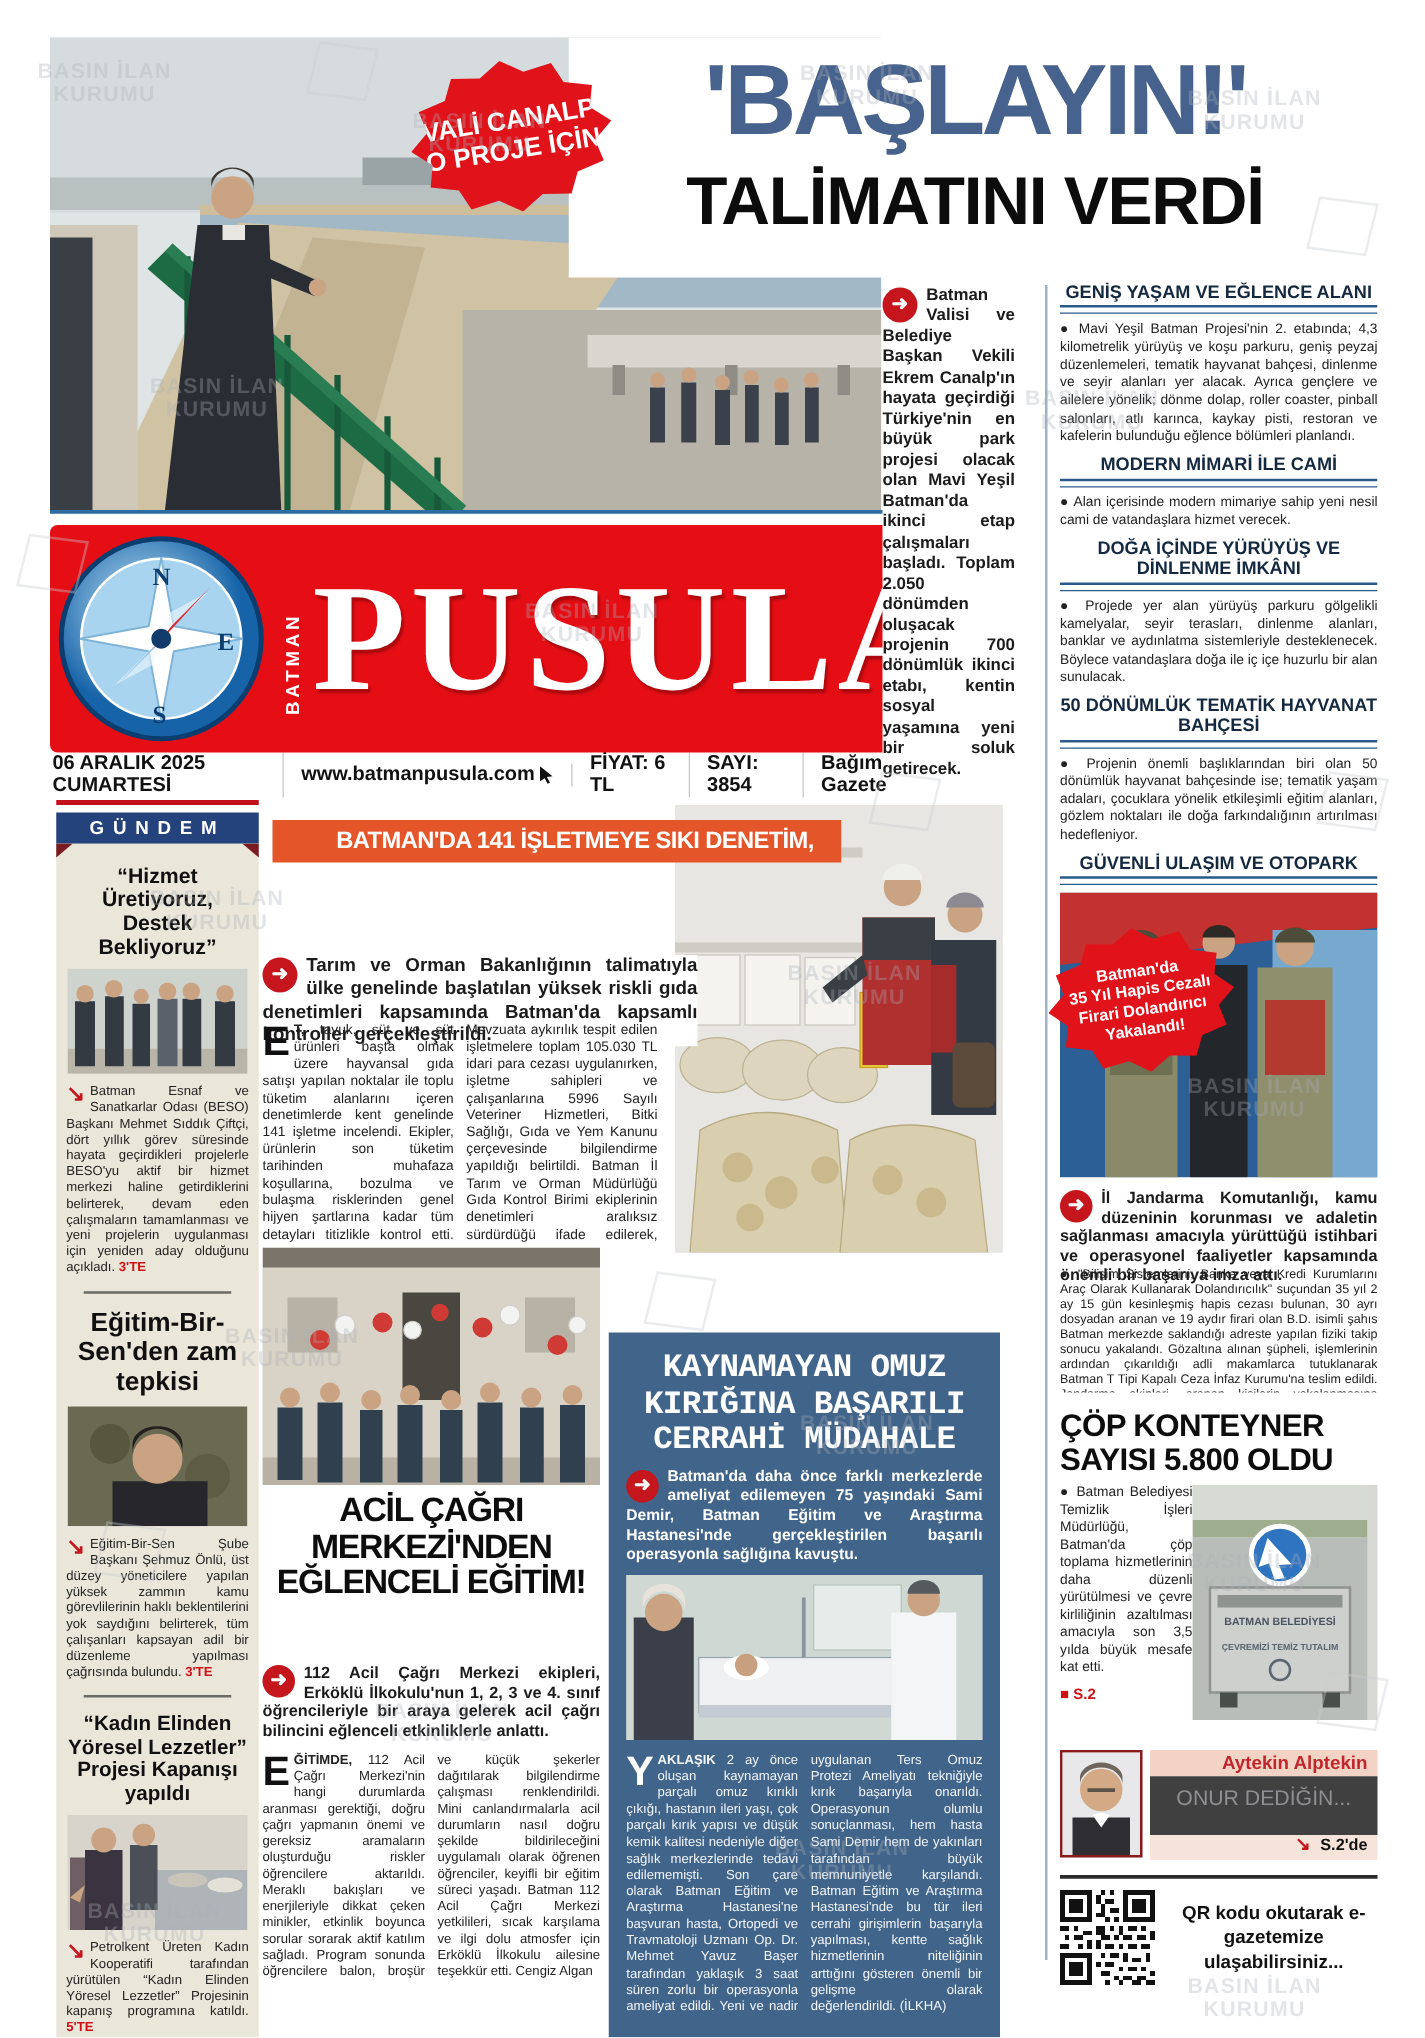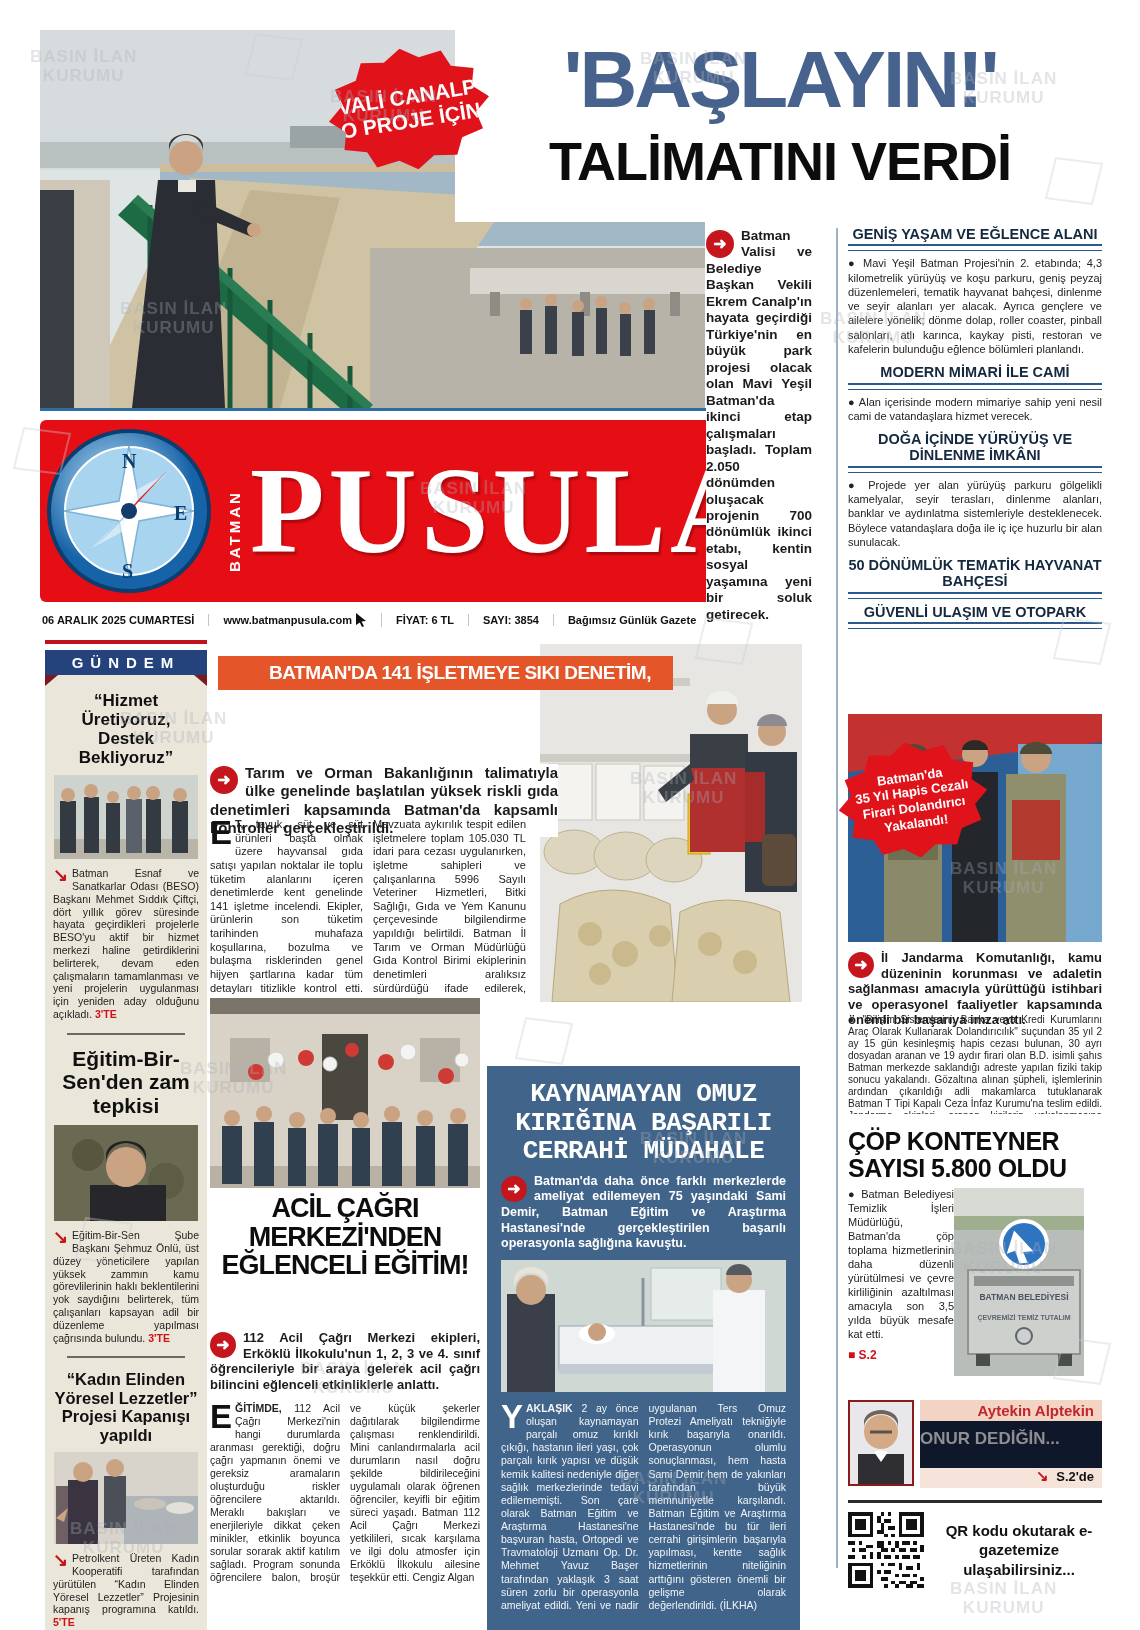--- a/index.html
+++ b/index.html
@@ -32,21 +32,21 @@
        font-weight:bold;}
   .dblrule{height:4px;border-top:2px solid #2a5a8c;border-bottom:1px solid #2a5a8c;margin:2px 0 5px;}
   .tsec p{font-size:11px;line-height:1.3;margin:0 0 8px;text-align:justify;color:#222;}
   .vline{position:absolute;width:2px;background:#9fb2c4;}
   
   .mast{position:absolute;background:#e60e15;border-radius:6px;}
   .mastcity{position:absolute;writing-mode:vertical-rl;transform:rotate(180deg);color:#fff;
        font-weight:bold;font-size:15px;letter-spacing:3px;}
   .masttitle{position:absolute;font-family:"Liberation Serif",serif;font-weight:bold;color:#fff;
        font-size:122px;letter-spacing:4px;line-height:170px;text-shadow:2px 3px 2px rgba(60,0,0,.35);}
-  .dateline{position:absolute;display:flex;align-items:center;font-weight:bold;font-size:11px;
+  .dateline{position:absolute;display:flex;align-items:center;font-weight:bold;font-size:16px;
        color:#111;}
   .dateline .dlitem{padding:0 14px;border-right:1px solid #c5c5c5;display:flex;align-items:center;gap:4px;}
   .dateline .dlitem:first-child{padding-left:0;}
   .dateline .dlitem:last-child{border-right:none;}
   
   .side-topline{height:4px;background:#c1121c;margin-bottom:6px;}
   .gundem{height:25px;background:#24427c;color:#fff;font-weight:bold;font-size:15px;
        letter-spacing:7px;text-align:center;line-height:25px;}
   .sidepanel{position:relative;background:#eae6da;padding:10px 8px 8px;}
   .tri{position:absolute;top:0;width:0;height:0;border-top:11px solid #7a1b22;}
@@ -68,21 +68,21 @@
   .panel{background:#41648a;color:#fff;}
   .panel .jtext{color:#f2f5f8;}
   .panel .dc{color:#fff;}
   .whhead{color:#fff;font-weight:bold;text-align:center;font-family:Liberation Mono, monospace;}
   
   .colbox{display:flex;gap:6px;}
   .colphoto{width:62px;height:82px;border:2px solid #8b1a1a;background:#e8e8ea;flex:none;}
   .colright{flex:1;display:flex;flex-direction:column;}
   .colname{background:#f3d3c3;color:#c0262c;font-weight:bold;font-size:15px;text-align:right;
        padding:2px 8px;}
-  .coltitle{background:#0f172a;color:#8f8f93;font-weight:bold;font-size:17px;text-align:left;
+  .coltitle{background:#404040;color:#8f8f93;font-weight:normal;font-size:17px;text-align:center;
        padding:7px 0 2px;flex:1;line-height:1.25;}
   .colref{background:#f6e4da;text-align:right;font-weight:bold;font-size:13px;padding:0 8px 4px;color:#111;}
   .colref .sarrow{float:none;font-size:15px;}
   .hdiv{position:absolute;height:3px;background:#2b2b2b;}
   .qrtext{font-weight:bold;font-size:15px;text-align:center;line-height:1.3;color:#111;}
 </style>
 </head>
 <body>
 
 <div class="page">
@@ -170,20 +170,21 @@
       <p>● Alan içerisinde modern mimariye sahip yeni nesil cami de vatandaşlara hizmet verecek.</p>
     </div>
     <div class="tsec">
       <h3>DOĞA İÇİNDE YÜRÜYÜŞ VE DİNLENME İMKÂNI</h3>
       <div class="dblrule"></div>
       <p>● Projede yer alan yürüyüş parkuru gölgelikli kamelyalar, seyir terasları, dinlenme alanları, banklar ve aydınlatma sistemleriyle desteklenecek. Böylece vatandaşlara doğa ile iç içe huzurlu bir alan sunulacak.</p>
     </div>
     <div class="tsec">
       <h3>50 DÖNÜMLÜK TEMATİK HAYVANAT BAHÇESİ</h3>
       <div class="dblrule"></div>
+      <p>● Projenin önemli başlıklarından biri olan 50 dönümlük hayvanat bahçesinde ise; tematik yaşam adaları, çocuklara yönelik etkileşimli eğitim alanları, gözlem noktaları ile doğa farkındalığının artırılması hedefleniyor.</p>
     </div>
     <div class="tsec">
       <h3>GÜVENLİ ULAŞIM VE OTOPARK</h3>
       <div class="dblrule"></div>
 
     </div>
   </div>
 
   <div class="mast" style="left:40px;top:420px;width:772px;height:182px;z-index:2;">
     <svg class="abs" style="left:6px;top:8px;" width="166" height="166" viewBox="0 0 166 166">
@@ -468,21 +469,21 @@
     <span class="leadtxt" style="font-size:13px;line-height:1.2;display:block;">İl Jandarma Komutanlığı, kamu düzeninin korunması ve adaletin sağlanması amacıyla yürüttüğü istihbari ve operasyonel faaliyetler kapsamında önemli bir başarıya imza attı.</span>
   </div>
   <div class="abs jtext" style="left:848px;top:1014px;width:254px;height:100px;font-size:10px;line-height:1.2;overflow:hidden;z-index:2;">● "Bilişim Sistemlerini, Banka veya Kredi Kurumlarını Araç Olarak Kullanarak Dolandırıcılık" suçundan 35 yıl 2 ay 15 gün kesinleşmiş hapis cezası bulunan, 30 ayrı dosyadan aranan ve 19 aydır firari olan B.D. isimli şahıs Batman merkezde saklandığı adreste yapılan fiziki takip sonucu yakalandı. Gözaltına alınan şüpheli, işlemlerinin ardından çıkarıldığı adli makamlarca tutuklanarak Batman T Tipi Kapalı Ceza İnfaz Kurumu'na teslim edildi. Jandarma ekipleri, aranan kişilerin yakalanmasına yönelik çalışmaların kesintisiz sürdüğünü bildirdi. Fırat Turğut</div>
 
   <div class="abs bigheadline" style="left:848px;top:1128px;width:254px;font-size:25px;line-height:1.06;letter-spacing:-.5px;text-align:left;z-index:2;">ÇÖP KONTEYNER SAYISI 5.800 OLDU</div>
   <div class="abs" style="left:848px;top:1188px;width:254px;display:flex;gap:0;z-index:2;">
     <div style="width:106px;flex:none;">
       <div class="jtext" style="font-size:11px;line-height:1.27;">● Batman Belediyesi Temizlik İşleri Müdürlüğü, Batman'da çöp toplama hizmetlerinin daha düzenli yürütülmesi ve çevre kirliliğinin azaltılması amacıyla son 3,5 yılda büyük mesafe kat etti.</div>
       <div class="pref" style="font-size:12px;margin-top:6px;">■ S.2</div>
     </div>
-    <div class="photo" style="position:relative;width:130px;height:188px;flex:none;">
+    <div class="photo" style="position:relative;width:148px;height:188px;flex:none;">
       <svg width="140" height="188" viewBox="0 0 140 188">
         <rect width="140" height="188" fill="#d8dbd4"></rect>
         <rect y="28" width="140" height="14" fill="#9fae8e"></rect>
         <rect y="42" width="140" height="146" fill="#b9bdb9"></rect>
         <circle cx="70" cy="56" r="23" fill="#2f74c0" stroke="#ffffff" stroke-width="4"></circle>
         <polygon points="58,44 80,62 70,64 76,74 68,76 62,64 54,68" fill="#ffffff" transform="rotate(8 70 58)"></polygon>
         <rect x="14" y="82" width="112" height="84" fill="#cdd0cc" stroke="#8f9390" stroke-width="2"></rect>
         <rect x="20" y="88" width="100" height="10" fill="#8f9390"></rect>
         <text x="70" y="112" text-anchor="middle" font-size="8.5" font-weight="bold" fill="#4a5560" font-family="Liberation Sans,sans-serif">BATMAN BELEDİYESİ</text>
         <text x="70" y="132" text-anchor="middle" font-size="7" font-weight="bold" fill="#5a6570" font-family="Liberation Sans,sans-serif">ÇEVREMİZİ TEMİZ TUTALIM</text>

